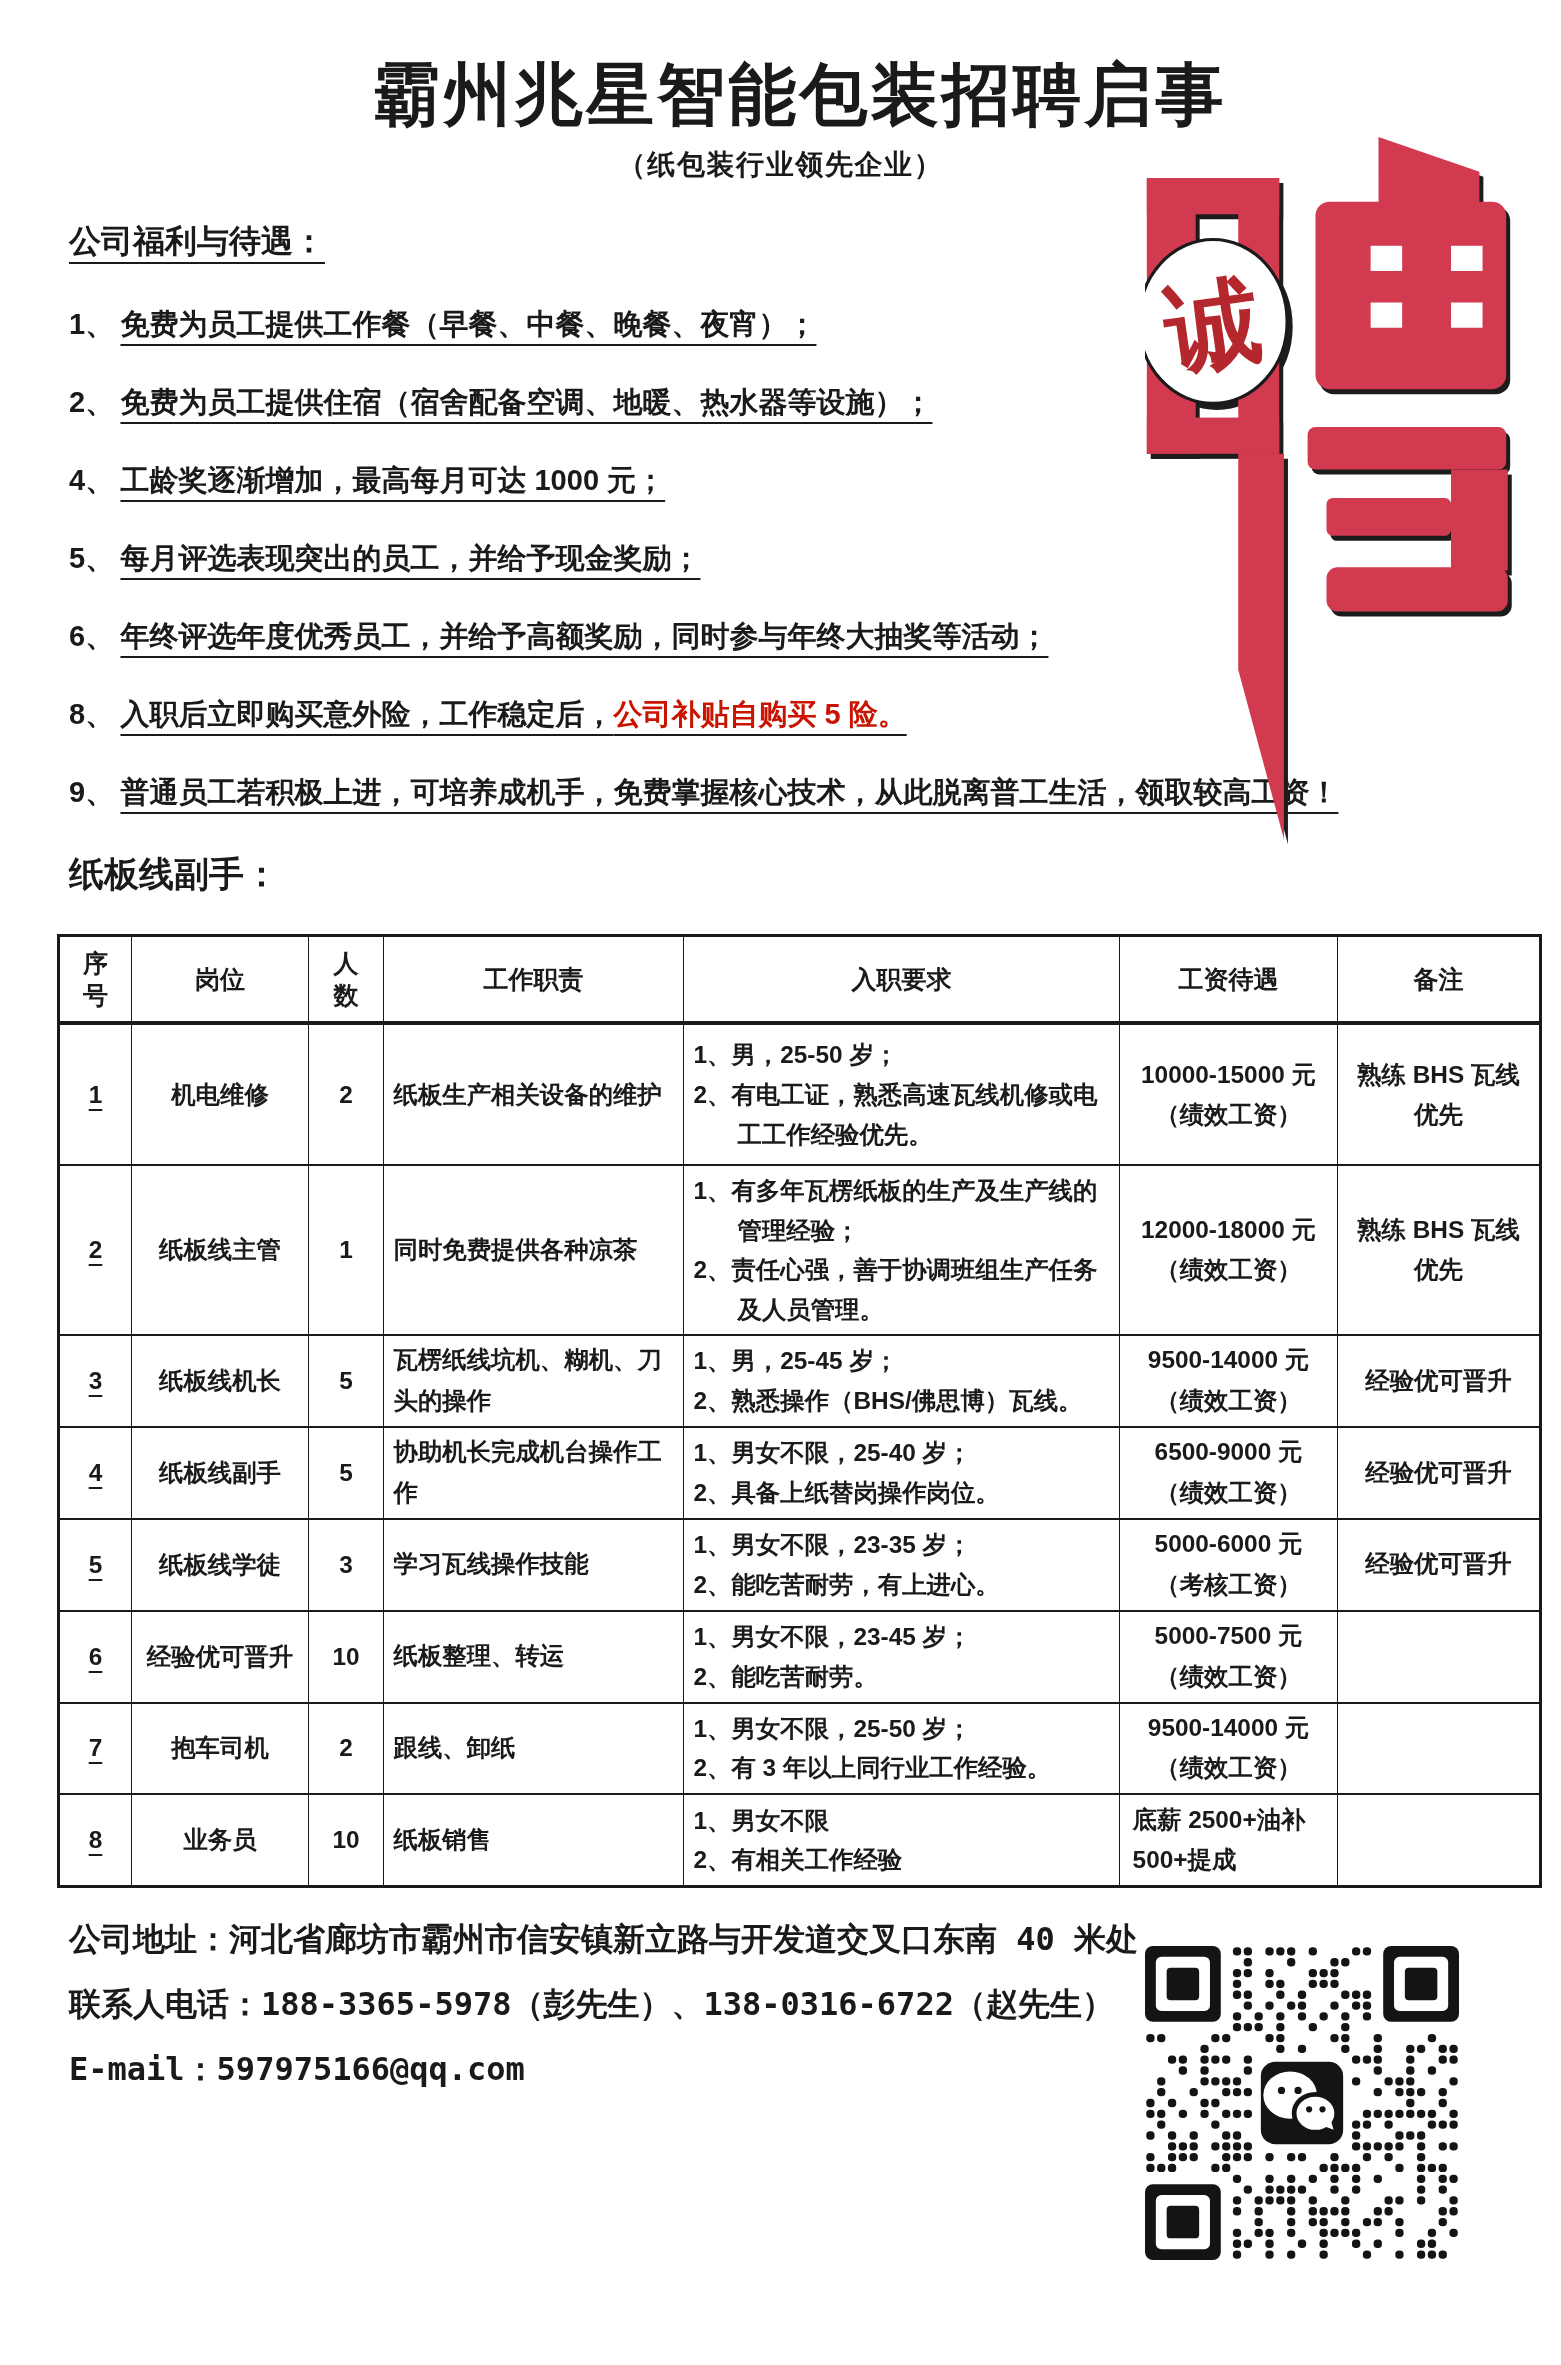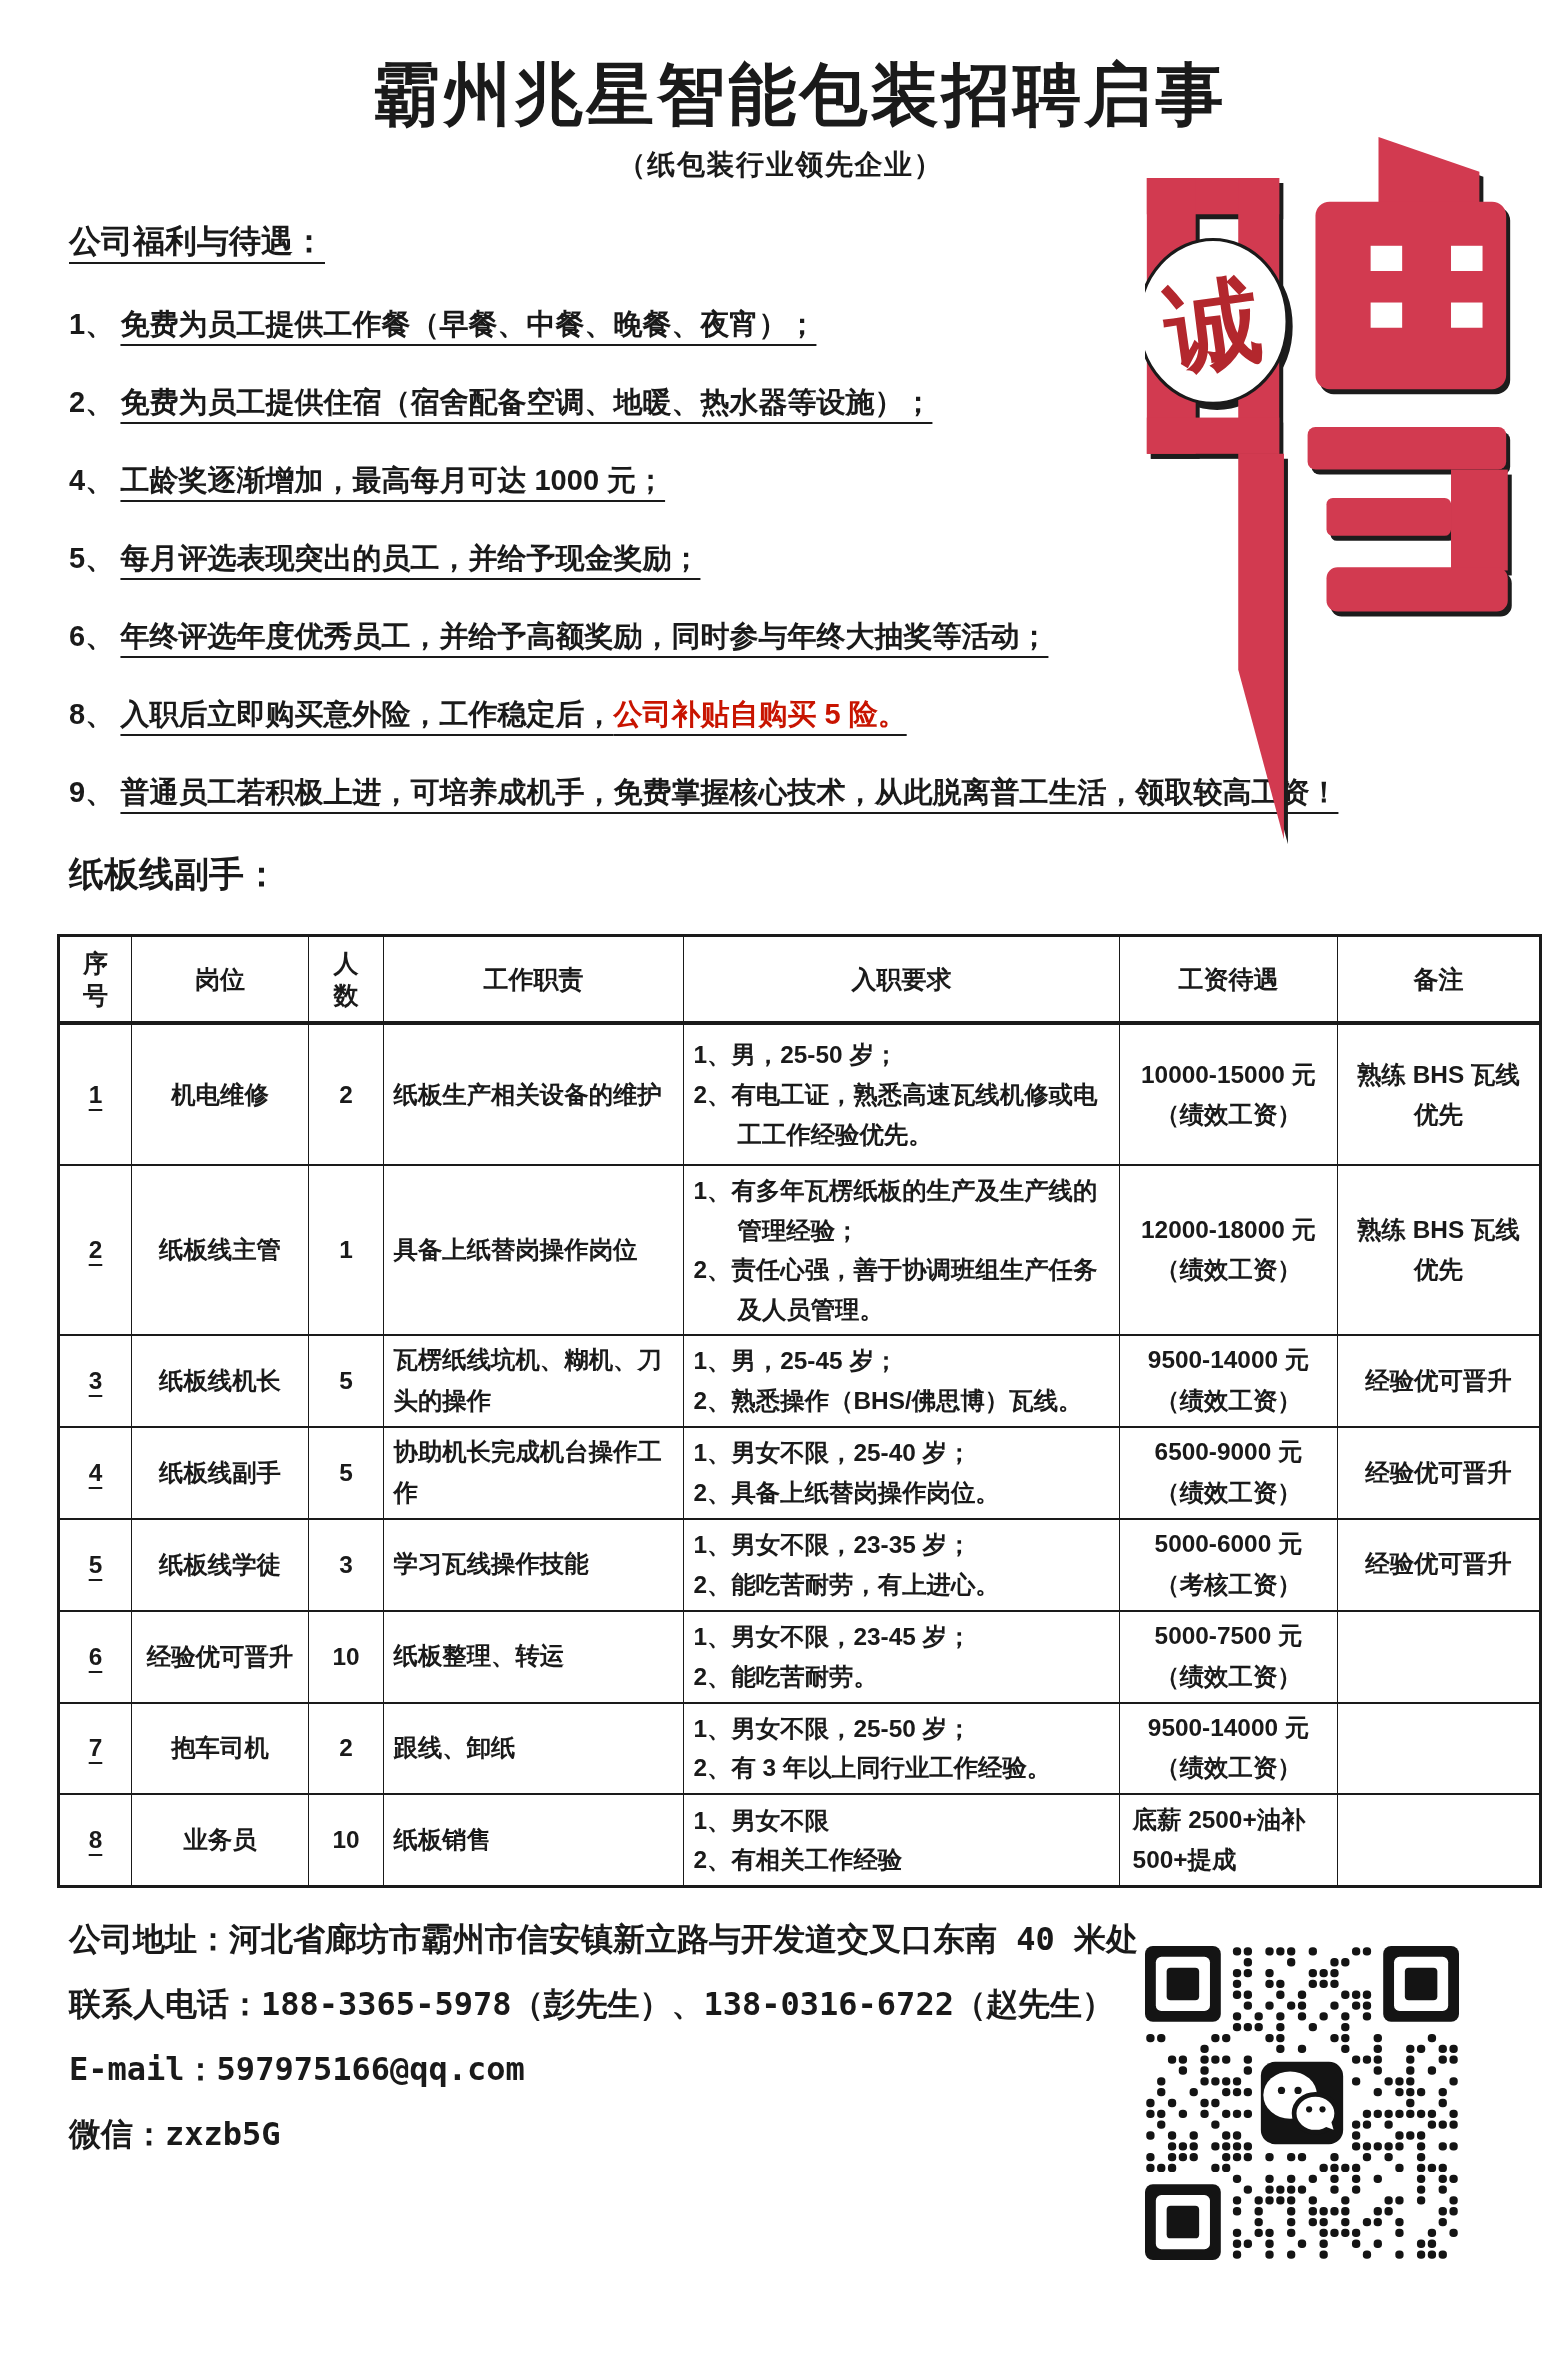--- a/index.html
+++ b/index.html
@@ -226,21 +226,21 @@
           <td class="cell-note">
             <div>熟练 BHS 瓦线</div>
             <div>优先</div>
           </td>
         </tr>
 
         <tr>
           <td class="cell-no"><span class="no-txt">2</span></td>
           <td class="cell-post">纸板线主管</td>
           <td class="cell-count">1</td>
-          <td class="cell-duty">具备上纸替岗操作岗位</td>
+          <td class="cell-duty">同时免费提供各种凉茶</td>
           <td class="cell-req">
             <div class="req-line">1、有多年瓦楞纸板的生产及生产线的管理经验；</div>
             <div class="req-line">2、责任心强，善于协调班组生产任务及人员管理。</div>
           </td>
           <td class="cell-salary">
             <div class="salary-line">12000-18000 元</div>
             <div class="salary-line">（绩效工资）</div>
           </td>
           <td class="cell-note">
             <div>熟练 BHS 瓦线</div>
@@ -365,21 +365,20 @@
   </table>
 
   <div class="footer">
 
       <div class="footer-line">公司地址：河北省廊坊市霸州市信安镇新立路与开发道交叉口东南 40 米处</div>
 
       <div class="footer-line">联系人电话：188-3365-5978（彭先生）、138-0316-6722（赵先生）</div>
 
       <div class="footer-line">E-mail：597975166@qq.com</div>
 
-      <div class="footer-line">微信：zxzb5G</div>
     </div>
 
   <svg id="qr-code" class="qr" viewBox="0 0 398 398">
       <rect x="111.39310344827585" y="1.6" width="10.524137931034481" height="10.524137931034481" rx="4.735862068965517" fill="#141414"></rect>
       <rect x="125.11724137931033" y="1.6" width="10.524137931034481" height="10.524137931034481" rx="4.735862068965517" fill="#141414"></rect>
       <rect x="152.5655172413793" y="1.6" width="10.524137931034481" height="10.524137931034481" rx="4.735862068965517" fill="#141414"></rect>
       <rect x="166.28965517241377" y="1.6" width="10.524137931034481" height="10.524137931034481" rx="4.735862068965517" fill="#141414"></rect>
       <rect x="180.01379310344825" y="1.6" width="10.524137931034481" height="10.524137931034481" rx="4.735862068965517" fill="#141414"></rect>
       <rect x="207.46206896551723" y="1.6" width="10.524137931034481" height="10.524137931034481" rx="4.735862068965517" fill="#141414"></rect>
       <rect x="262.3586206896552" y="1.6" width="10.524137931034481" height="10.524137931034481" rx="4.735862068965517" fill="#141414"></rect>

